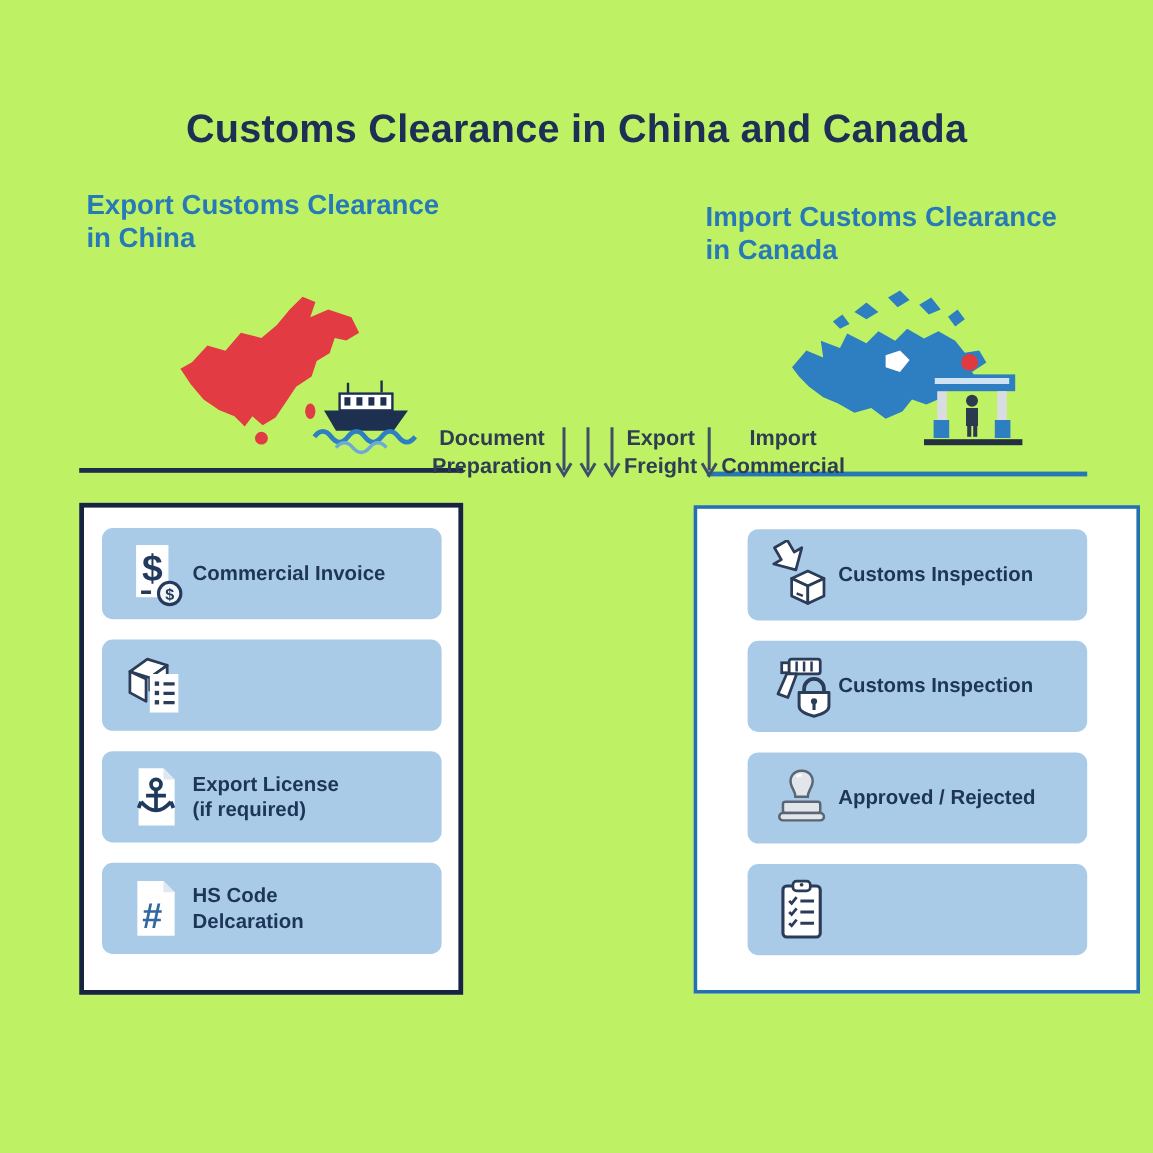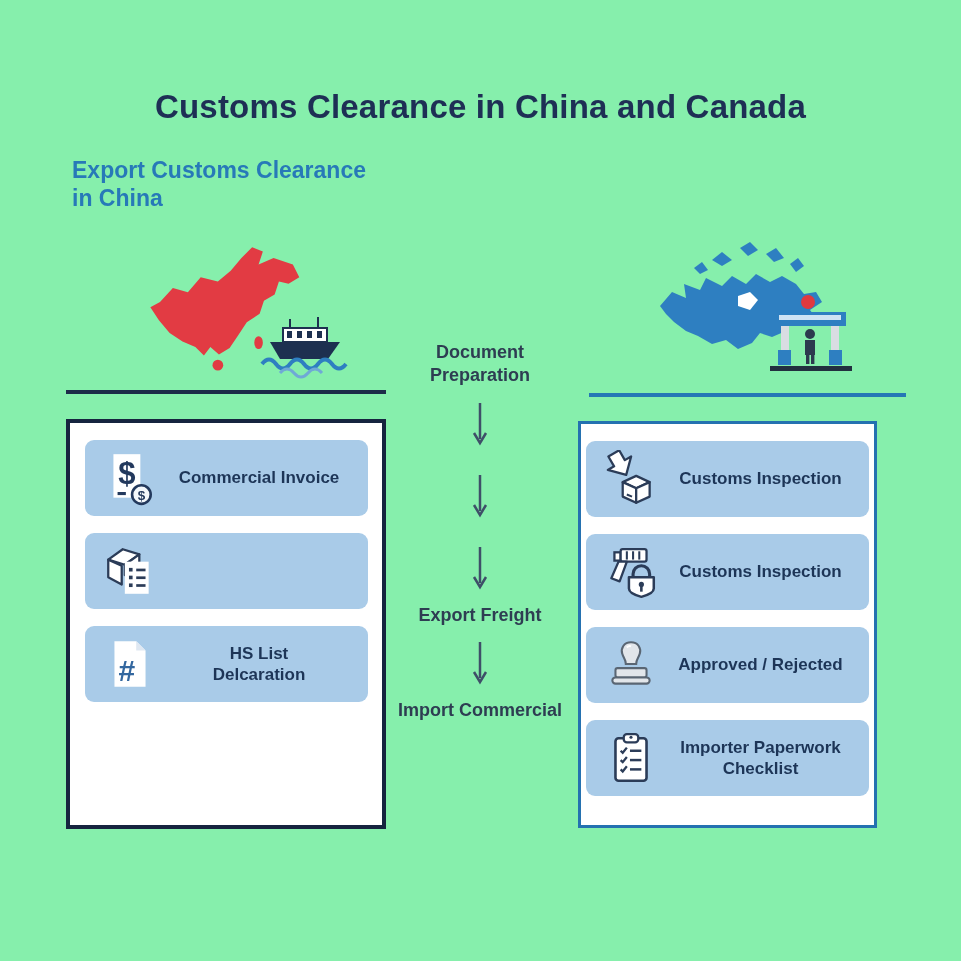--- a/index.html
+++ b/index.html
@@ -1,55 +1,57 @@
 <!DOCTYPE html>
 <html><head>
 <meta charset="utf-8">
 <style>
   html,body{margin:0;padding:0;background:#ffffff;}
-  .canvas{position:relative;width:961px;height:961px;background:#86efac;overflow:hidden;
+  .canvas{position:relative;width:961px;height:961px;background:#bef264;overflow:hidden;
           font-family:"Liberation Sans", sans-serif;}
   .title{position:absolute;top:88px;left:0;width:100%;text-align:center;
          font-size:33px;font-weight:bold;color:#1e2f55;letter-spacing:.2px;}
   .col-heading{position:absolute;font-size:23px;font-weight:bold;color:#2779b8;
                line-height:1.22;white-space:pre-line;}
   .left-heading{left:72px;top:156px;width:345px;}
   .right-heading{left:588px;top:166px;width:345px;}
   .abs{position:absolute;}
   .divider{position:absolute;height:4px;}
   .divider-left{left:66px;top:390px;width:320px;background:#1d2c49;}
   .divider-right{left:589px;top:393px;width:317px;background:#2577b5;}
   .panel{position:absolute;background:#ffffff;box-sizing:border-box;}
   .panel-left{left:66px;top:419px;width:320px;height:410px;border:4px solid #16243f;}
-  .panel-right{left:578px;top:421px;width:299px;height:407px;border:3px solid #2471b0;}
+  .panel-right{left:578px;top:421px;width:372px;height:407px;border:3px solid #2471b0;}
   .doc-row{position:relative;margin:17px auto 0;width:283px;height:76px;background:#a9cbe8;
            border-radius:9px;display:flex;align-items:center;}
   .row-icon{width:58px;height:58px;margin-left:16px;flex:0 0 auto;display:flex;}
   .row-icon svg{width:100%;height:100%;}
-  .row-label{flex:1;text-align:center;font-size:17px;font-weight:bold;color:#1d3557;
+  .row-label{flex:1;text-align:left;font-size:17px;font-weight:bold;color:#1d3557;
              line-height:1.25;white-space:pre-line;padding:0 10px 0 2px;}
   .flow{position:absolute;left:360px;top:341px;width:240px;display:flex;
-        flex-direction:column;align-items:center;}
+        flex-direction:row;align-items:center;}
   .flow-step{font-size:18px;font-weight:bold;color:#2e3d52;text-align:center;
              line-height:1.3;white-space:pre-line;}
   .flow-arrow{margin:14px 0;flex:0 0 auto;}
   .map-china{left:125px;top:243px;width:220px;height:150px;}
   .ship{left:258px;top:314px;width:94px;height:66px;}
   .map-canada{left:642px;top:230px;width:200px;height:158px;}
   .gate{left:766px;top:292px;width:90px;height:88px;}
 </style>
 </head>
 <body>
 
 <div class="canvas">
 
   <div class="title">Customs Clearance in China and Canada</div>
 
   <div class="col-heading left-heading">Export Customs Clearance
 in China</div>
+  <div class="col-heading right-heading">Import Customs Clearance
+in Canada</div>
 
   <svg class="abs map-china" viewBox="0 0 200 140">
     <path fill="#e23b43" d="M30,55 L42,42 L56,46 L68,32 L84,36 L96,26 L106,14 L116,4 L126,8 L122,20
       L136,14 L154,20 L160,32 L150,38 L141,36 L137,48 L127,54 L123,66 L111,74 L103,86 L95,98
       L85,104 L77,97 L71,105 L63,97 L51,92 L39,84 L29,72 L21,60 Z"></path>
     <ellipse cx="122" cy="93" rx="4" ry="6" fill="#e23b43"></ellipse>
     <circle cx="84" cy="114" r="5" fill="#e23b43"></circle>
   </svg>
 
   <svg class="abs ship" viewBox="0 0 94 66">
@@ -121,30 +123,46 @@
           <rect x="27" y="25" width="3.5" height="3.5" fill="#2b3c58"></rect>
           <rect x="27" y="32.5" width="3.5" height="3.5" fill="#2b3c58"></rect>
           <rect x="27" y="40" width="3.5" height="3.5" fill="#2b3c58"></rect>
           <line x1="34" y1="27" x2="43" y2="27" stroke="#2b3c58" stroke-width="2.6"></line>
           <line x1="34" y1="34.5" x2="43" y2="34.5" stroke="#2b3c58" stroke-width="2.6"></line>
           <line x1="34" y1="42" x2="43" y2="42" stroke="#2b3c58" stroke-width="2.6"></line>
         </svg>
       </span>
     </div>
 
+    <div class="doc-row">
+      <span class="row-icon">
+        <svg viewBox="0 0 56 56">
+          <path d="M14,5 L34,5 L43,14 L43,51 L14,51 Z" fill="#ffffff"></path>
+          <path d="M34,5 L43,14 L34,14 Z" fill="#dfe8f2"></path>
+          <circle cx="28" cy="18" r="4" fill="none" stroke="#1f3b5c" stroke-width="3"></circle>
+          <line x1="28" y1="22" x2="28" y2="40" stroke="#1f3b5c" stroke-width="3"></line>
+          <line x1="20" y1="27" x2="36" y2="27" stroke="#1f3b5c" stroke-width="3"></line>
+          <path d="M16,32 Q28,46 40,32" fill="none" stroke="#1f3b5c" stroke-width="3"></path>
+          <line x1="16" y1="32" x2="14" y2="37" stroke="#1f3b5c" stroke-width="3"></line>
+          <line x1="40" y1="32" x2="42" y2="37" stroke="#1f3b5c" stroke-width="3"></line>
+        </svg>
+      </span>
+      <span class="row-label">Export License
+(if required)</span>
+    </div>
 
     <div class="doc-row">
       <span class="row-icon">
         <svg viewBox="0 0 56 56">
           <path d="M13,6 L34,6 L43,15 L43,50 L13,50 Z" fill="#ffffff"></path>
           <path d="M34,6 L43,15 L34,15 Z" fill="#dfe8f2"></path>
           <text x="25" y="44" font-size="29" font-weight="bold" fill="#33679f" text-anchor="middle" font-family="Liberation Sans, sans-serif">#</text>
         </svg>
       </span>
-      <span class="row-label">HS List
+      <span class="row-label">HS Code
 Delcaration</span>
     </div>
 
   </div>
 
   <div class="panel panel-right">
 
     <div class="doc-row">
       <span class="row-icon">
         <svg viewBox="0 0 56 56">
@@ -197,22 +215,20 @@
           <rect x="21" y="5" width="14" height="8" rx="3" fill="#ffffff" stroke="#2b3c58" stroke-width="2.2"></rect>
           <circle cx="28" cy="8" r="1.5" fill="#2b3c58"></circle>
           <polyline points="18,21 20,23 24,18" fill="none" stroke="#2b3c58" stroke-width="2.2"></polyline>
           <line x1="27" y1="21" x2="38" y2="21" stroke="#2b3c58" stroke-width="2.4"></line>
           <polyline points="18,30 20,32 24,27" fill="none" stroke="#2b3c58" stroke-width="2.2"></polyline>
           <line x1="27" y1="30" x2="38" y2="30" stroke="#2b3c58" stroke-width="2.4"></line>
           <polyline points="18,39 20,41 24,36" fill="none" stroke="#2b3c58" stroke-width="2.2"></polyline>
           <line x1="27" y1="39" x2="38" y2="39" stroke="#2b3c58" stroke-width="2.4"></line>
         </svg>
       </span>
-      <span class="row-label">Importer Paperwork
-Checklist</span>
     </div>
 
   </div>
 
   <div class="flow">
     <div class="flow-step">Document
 Preparation</div>
     <svg class="flow-arrow" width="20" height="44">
       <line x1="10" y1="1" x2="10" y2="37" stroke="#3e4f68" stroke-width="2.5"></line>
       <polyline points="4,31 10,41 16,31" fill="none" stroke="#3e4f68" stroke-width="2.5"></polyline>

